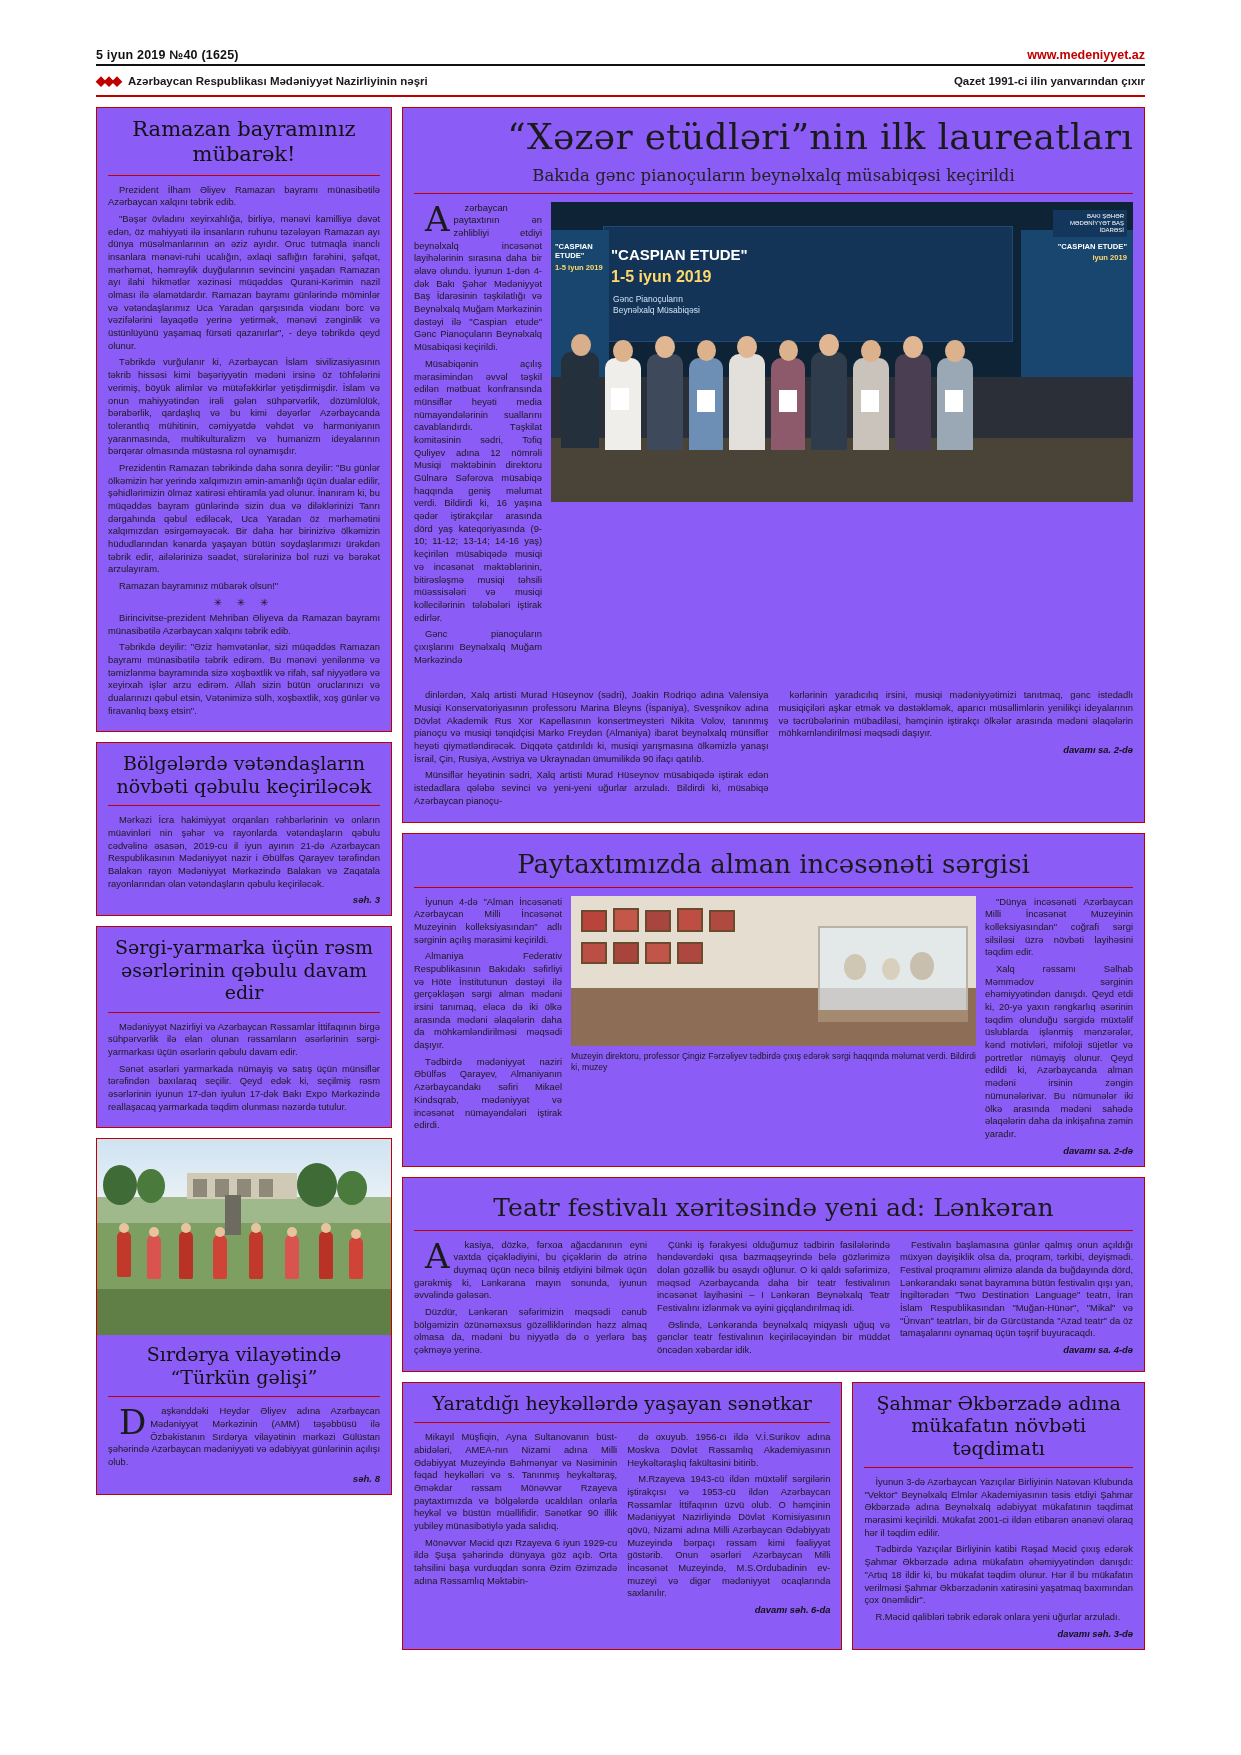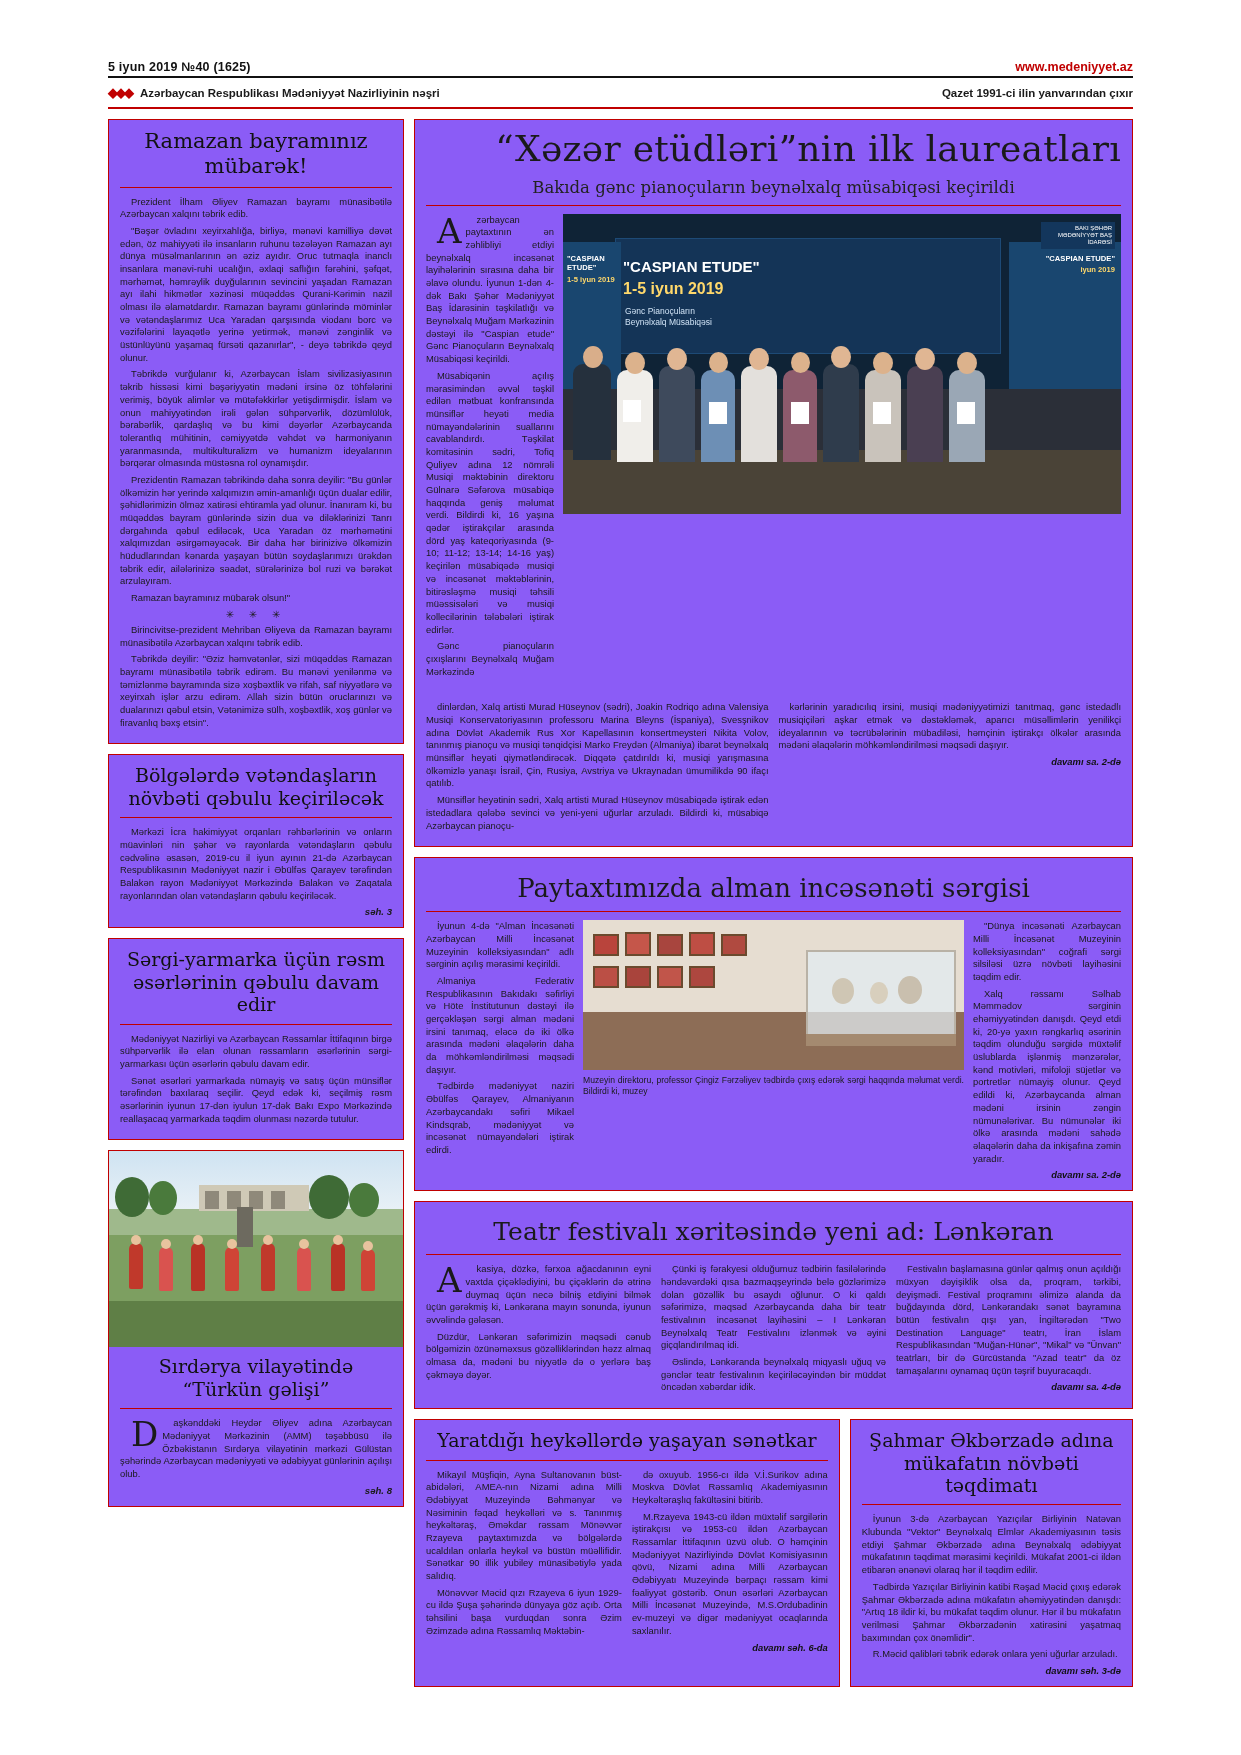--- a/index.html
+++ b/index.html
@@ -4,21 +4,21 @@
 <style>
   * { box-sizing: border-box; }
   html, body { margin:0; padding:0; }
   body {
     width:1241px; height:1755px;
     background:#ffffff;
     font-family:"Liberation Sans", sans-serif;
     color:#1a1a1a;
     overflow:hidden;
   }
-  .page { position:relative; width:1241px; height:1755px; padding:12px; }
+  .page { position:relative; width:1241px; height:1755px; padding:0; }
 
   
   .masthead { padding:48px 96px 0 96px; }
   .mast-top { display:flex; justify-content:space-between; align-items:flex-end; font-size:12.5px; font-weight:bold; }
   .mast-top .issue { letter-spacing:0.2px; color:#111; }
   .mast-top .site { color:#c00000; font-weight:bold; }
   .mast-title {
     text-align:center;
     font-family:"DejaVu Serif", serif;
     font-weight:bold;
@@ -348,21 +348,21 @@
             </div>
           </div>
         </div>
 
         <div class="box">
           <div class="story3-title">Teatr festivalı xəritəsində yeni ad: Lənkəran</div>
           <hr class="sep">
           <div class="cols3">
             <div>
               <p class="dropcap">Akasiya, dözkə, fərxoa ağacdanının eyni vaxtda çiçəklədiyini, bu çiçəklərin də ətrinə duymaq üçün necə bilniş etdiyini bilmək üçün gərəkmiş ki, Lənkərana mayın sonunda, iyunun əvvəlində gələsən.</p>
-              <p>Düzdür, Lənkəran səfərimizin məqsədi cənub bölgəmizin özünəməxsus gözəlliklərindən həzz almaq olmasa da, mədəni bu niyyətlə də o yerlərə baş çəkməyə dəyər.</p>
+              <p>Düzdür, Lənkəran səfərimizin məqsədi cənub bölgəmizin özünəməxsus gözəlliklərindən həzz almaq olmasa da, mədəni bu niyyətlə də o yerlərə baş çəkməyə yerinə.</p>
             </div>
             <div>
               <p>Çünki iş fərakyesi olduğumuz tədbirin fasilələrində həndəvərdəki qısa bazmaqşeyrində belə gözlərimizə dolan gözəllik bu əsaydı oğlunur. O ki qaldı səfərimizə, məqsəd Azərbaycanda daha bir teatr festivalının incəsənət layihəsini – I Lənkəran Beynəlxalq Teatr Festivalını izlənmək və əyini giçqlandırılmaq idi.</p>
               <p>Əslində, Lənkəranda beynəlxalq miqyaslı uğuq və gənclər teatr festivalının keçiriləcəyindən bir müddət öncədən xəbərdar idik.</p>
             </div>
             <div>
               <p>Festivalın başlamasına günlər qalmış onun açıldığı müxyən dəyişiklik olsa da, proqram, tərkibi, deyişmədi. Festival proqramını əlimizə alanda da buğdayında dörd, Lənkərandakı sənət bayramına bütün festivalın qışı yan, İngiltərədən "Two Destination Language" teatrı, İran İslam Respublikasından "Muğan-Hünər", "Mikal" və "Ünvan" teatrları, bir də Gürcüstanda "Azad teatr" da öz tamaşalarını oynamaq üçün təşrif buyuracaqdı.</p>
               <div class="cont">davamı sa. 4-də</div>
             </div>
           </div>

